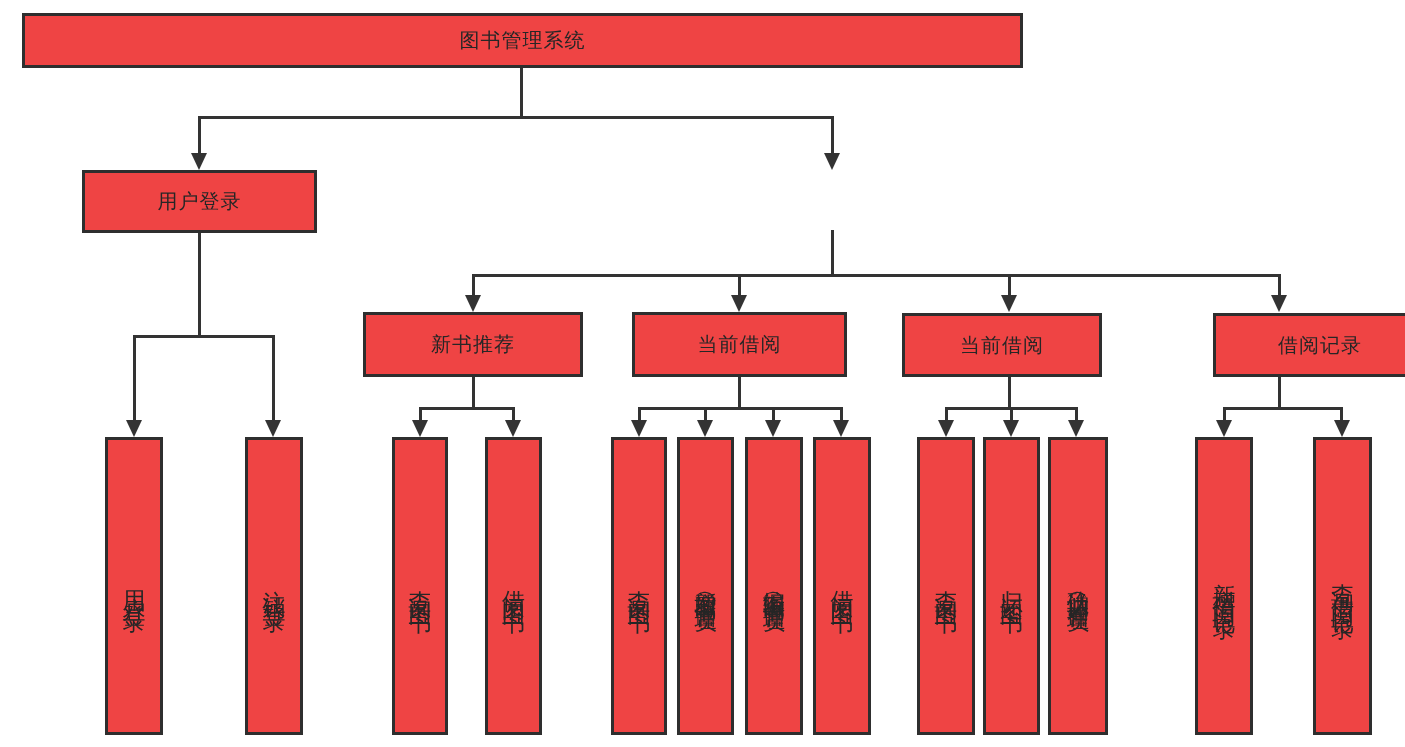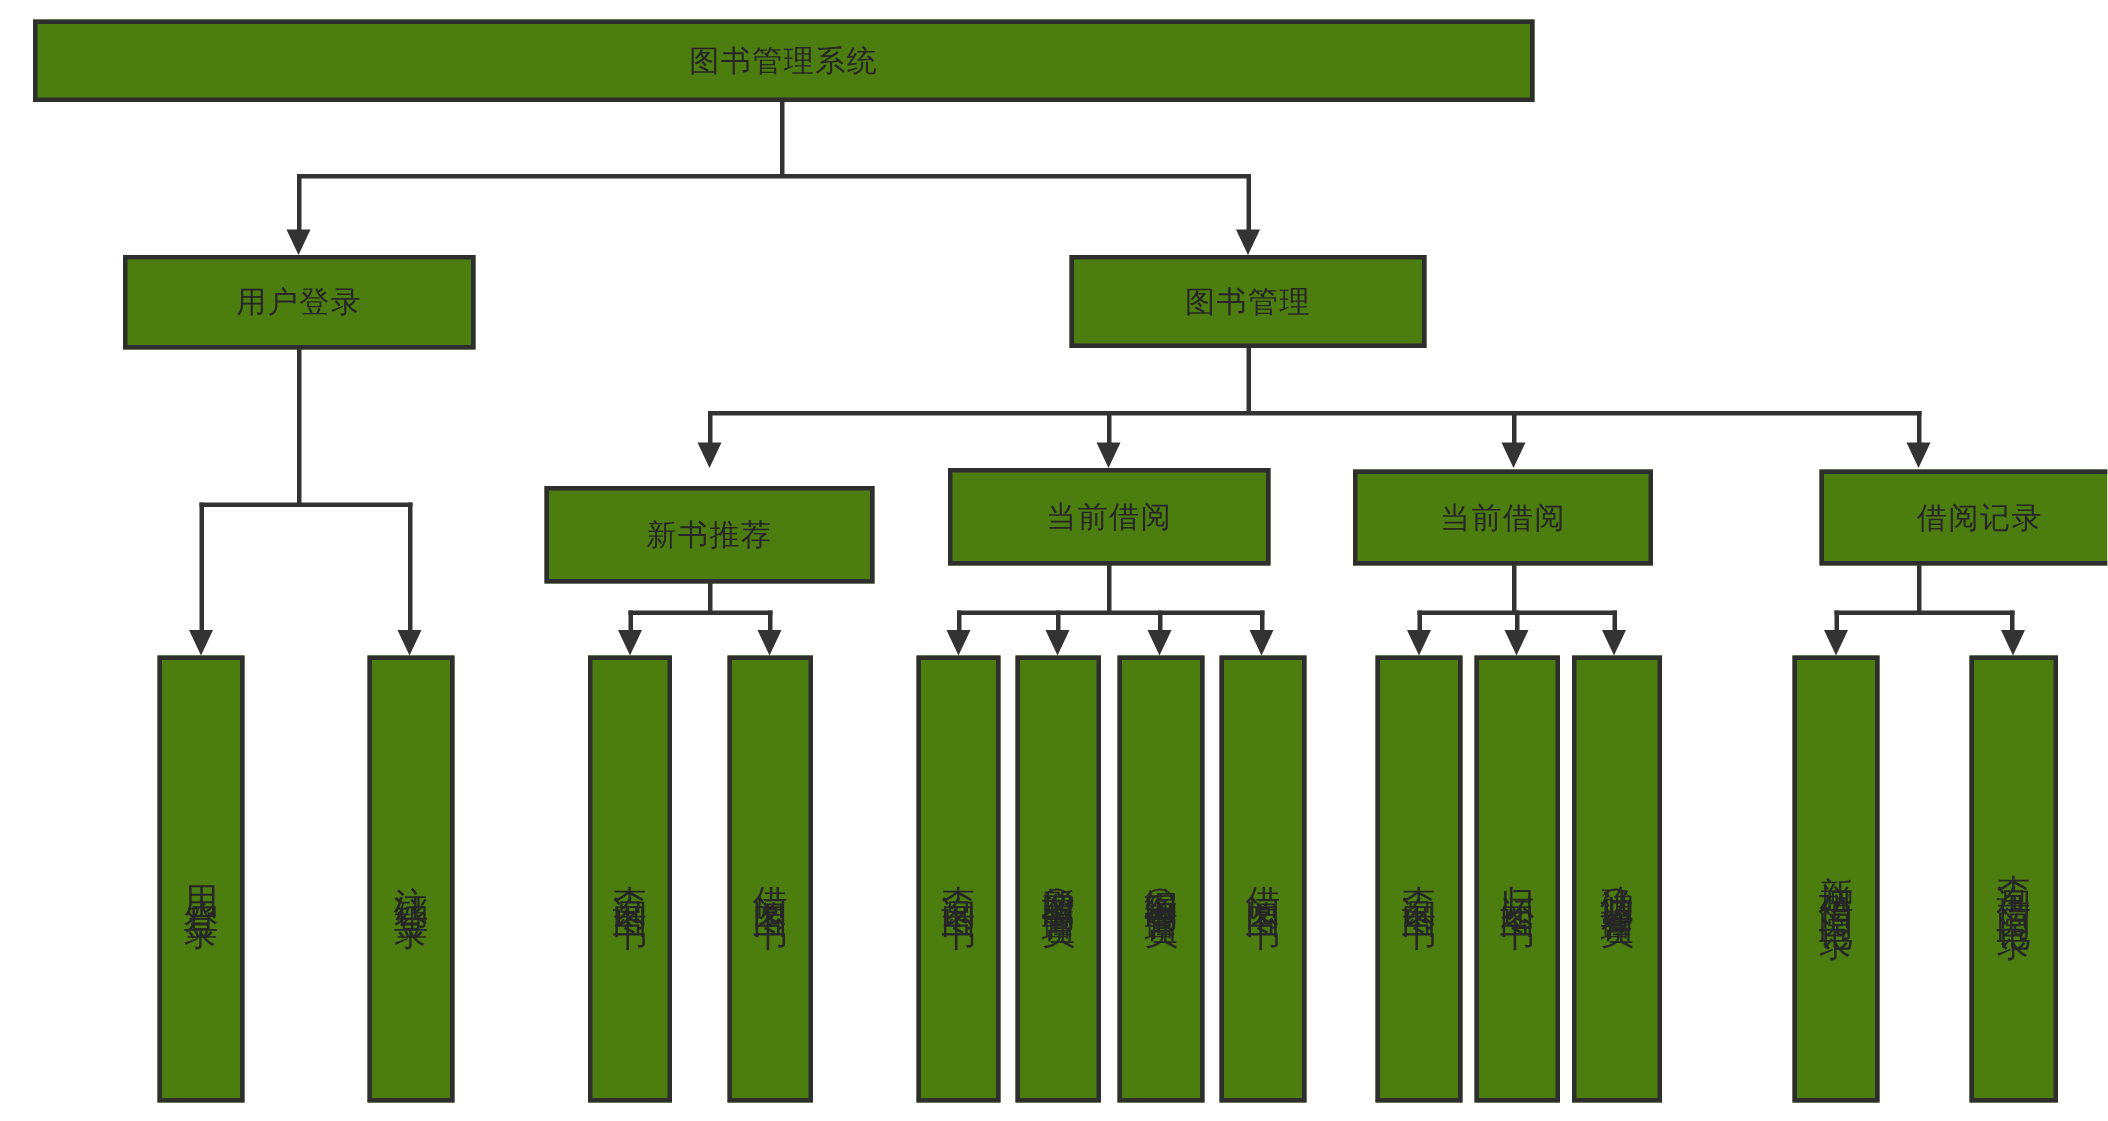--- a/index.html
+++ b/index.html
@@ -1,21 +1,21 @@
 <!DOCTYPE html>
 <html><head>
 <meta charset="utf-8">
 <style>
   html,body{margin:0;padding:0;background:#ffffff;}
   #stage{
     position:relative;width:1405px;height:747px;background:#ffffff;overflow:hidden;
     font-family:"Liberation Sans","DejaVu Sans",sans-serif;color:#262626;
   }
   .node{
-    position:absolute;background:#4d7c0f;border:3px solid #2e2e2e;box-sizing:border-box;
+    position:absolute;background:#ef4444;border:3px solid #2e2e2e;box-sizing:border-box;
     display:flex;align-items:center;justify-content:center;text-align:center;
   }
   .node .lbl{font-size:20px;letter-spacing:1px;white-space:nowrap;}
   .leaf .lbl{
     writing-mode:vertical-rl;text-orientation:mixed;
     font-size:23px;letter-spacing:7px;white-space:nowrap;line-height:1;
   }
   .leaf.long .lbl{letter-spacing:3px;font-size:22px;}
   .line{position:absolute;background:#333333;}
   .v{width:3px;}
@@ -94,25 +94,22 @@
   <div class="arrow" style="left:1216px;top:420px;"></div>
   <div class="arrow" style="left:1334px;top:420px;"></div>
 
   <div class="node" style="left:22px;top:13px;width:1001px;height:55px;">
     <span class="lbl">图书管理系统</span>
   </div>
 
   <div class="node" style="left:82px;top:170px;width:235px;height:63px;">
     <span class="lbl">用户登录</span>
   </div>
-  <div class="node" style="left:713px;top:170px;width:238px;height:62px;">
-    <span class="lbl">图书管理</span>
-  </div>
 
-  <div class="node" style="left:363px;top:324px;width:220px;height:65px;">
+  <div class="node" style="left:363px;top:312px;width:220px;height:65px;">
     <span class="lbl">新书推荐</span>
   </div>
   <div class="node" style="left:632px;top:312px;width:215px;height:65px;">
     <span class="lbl">当前借阅</span>
   </div>
   <div class="node" style="left:902px;top:313px;width:200px;height:64px;">
     <span class="lbl">当前借阅</span>
   </div>
   <div class="node" style="left:1173px;top:313px;width:214px;height:64px;margin-left:40px;">
     <span class="lbl">借阅记录</span>

